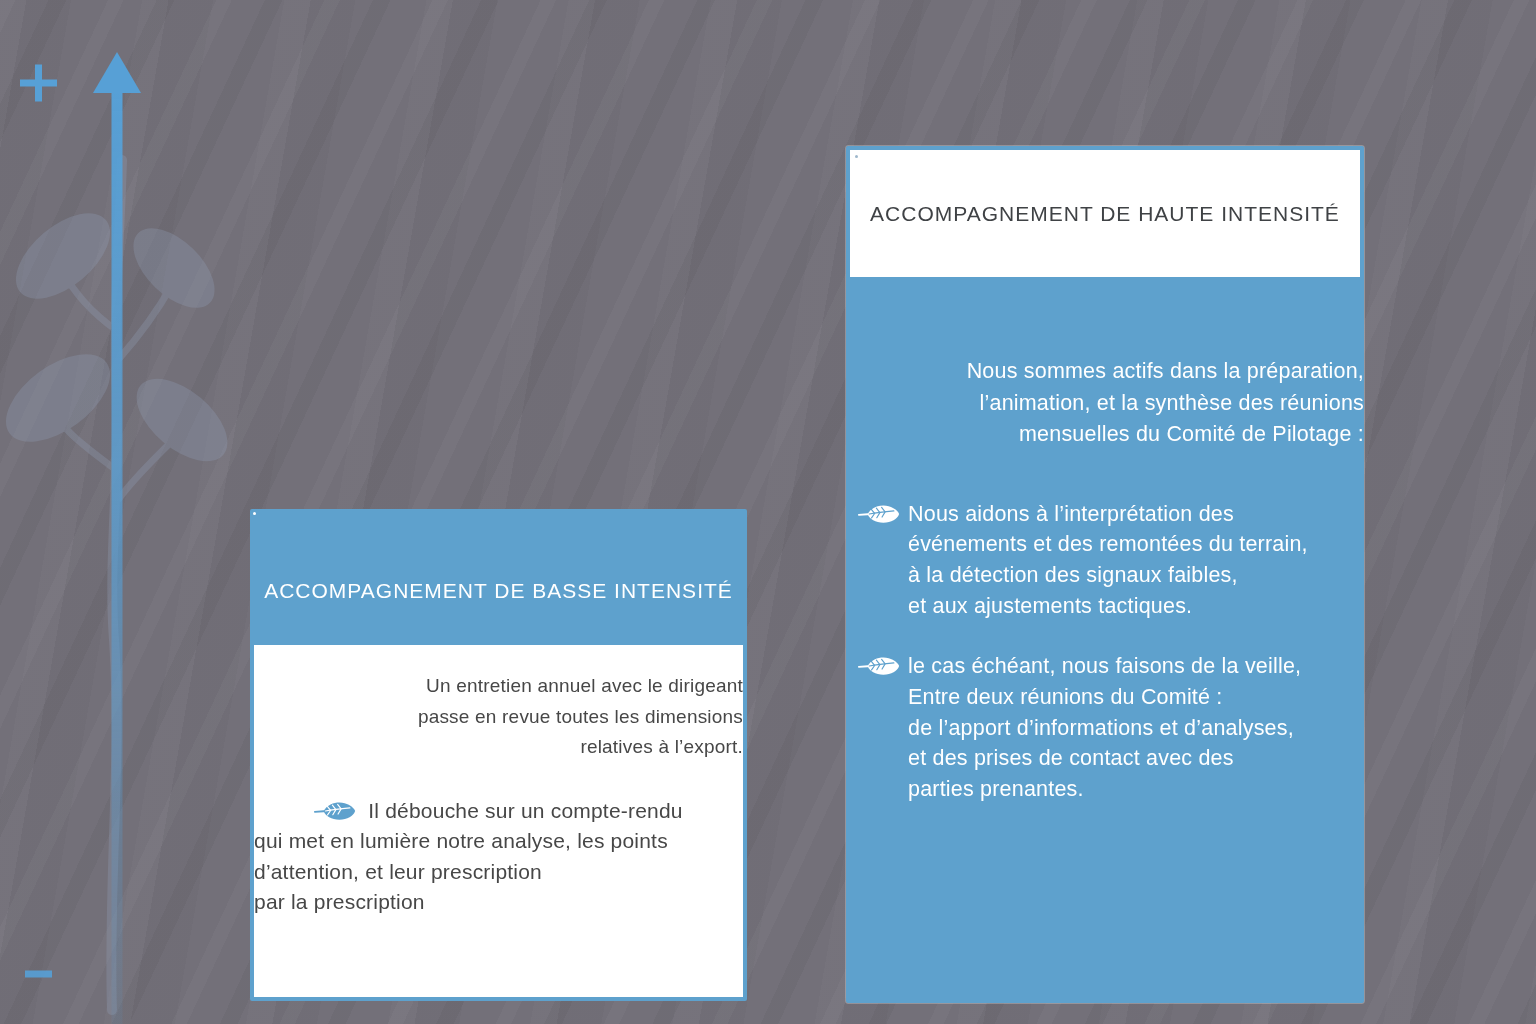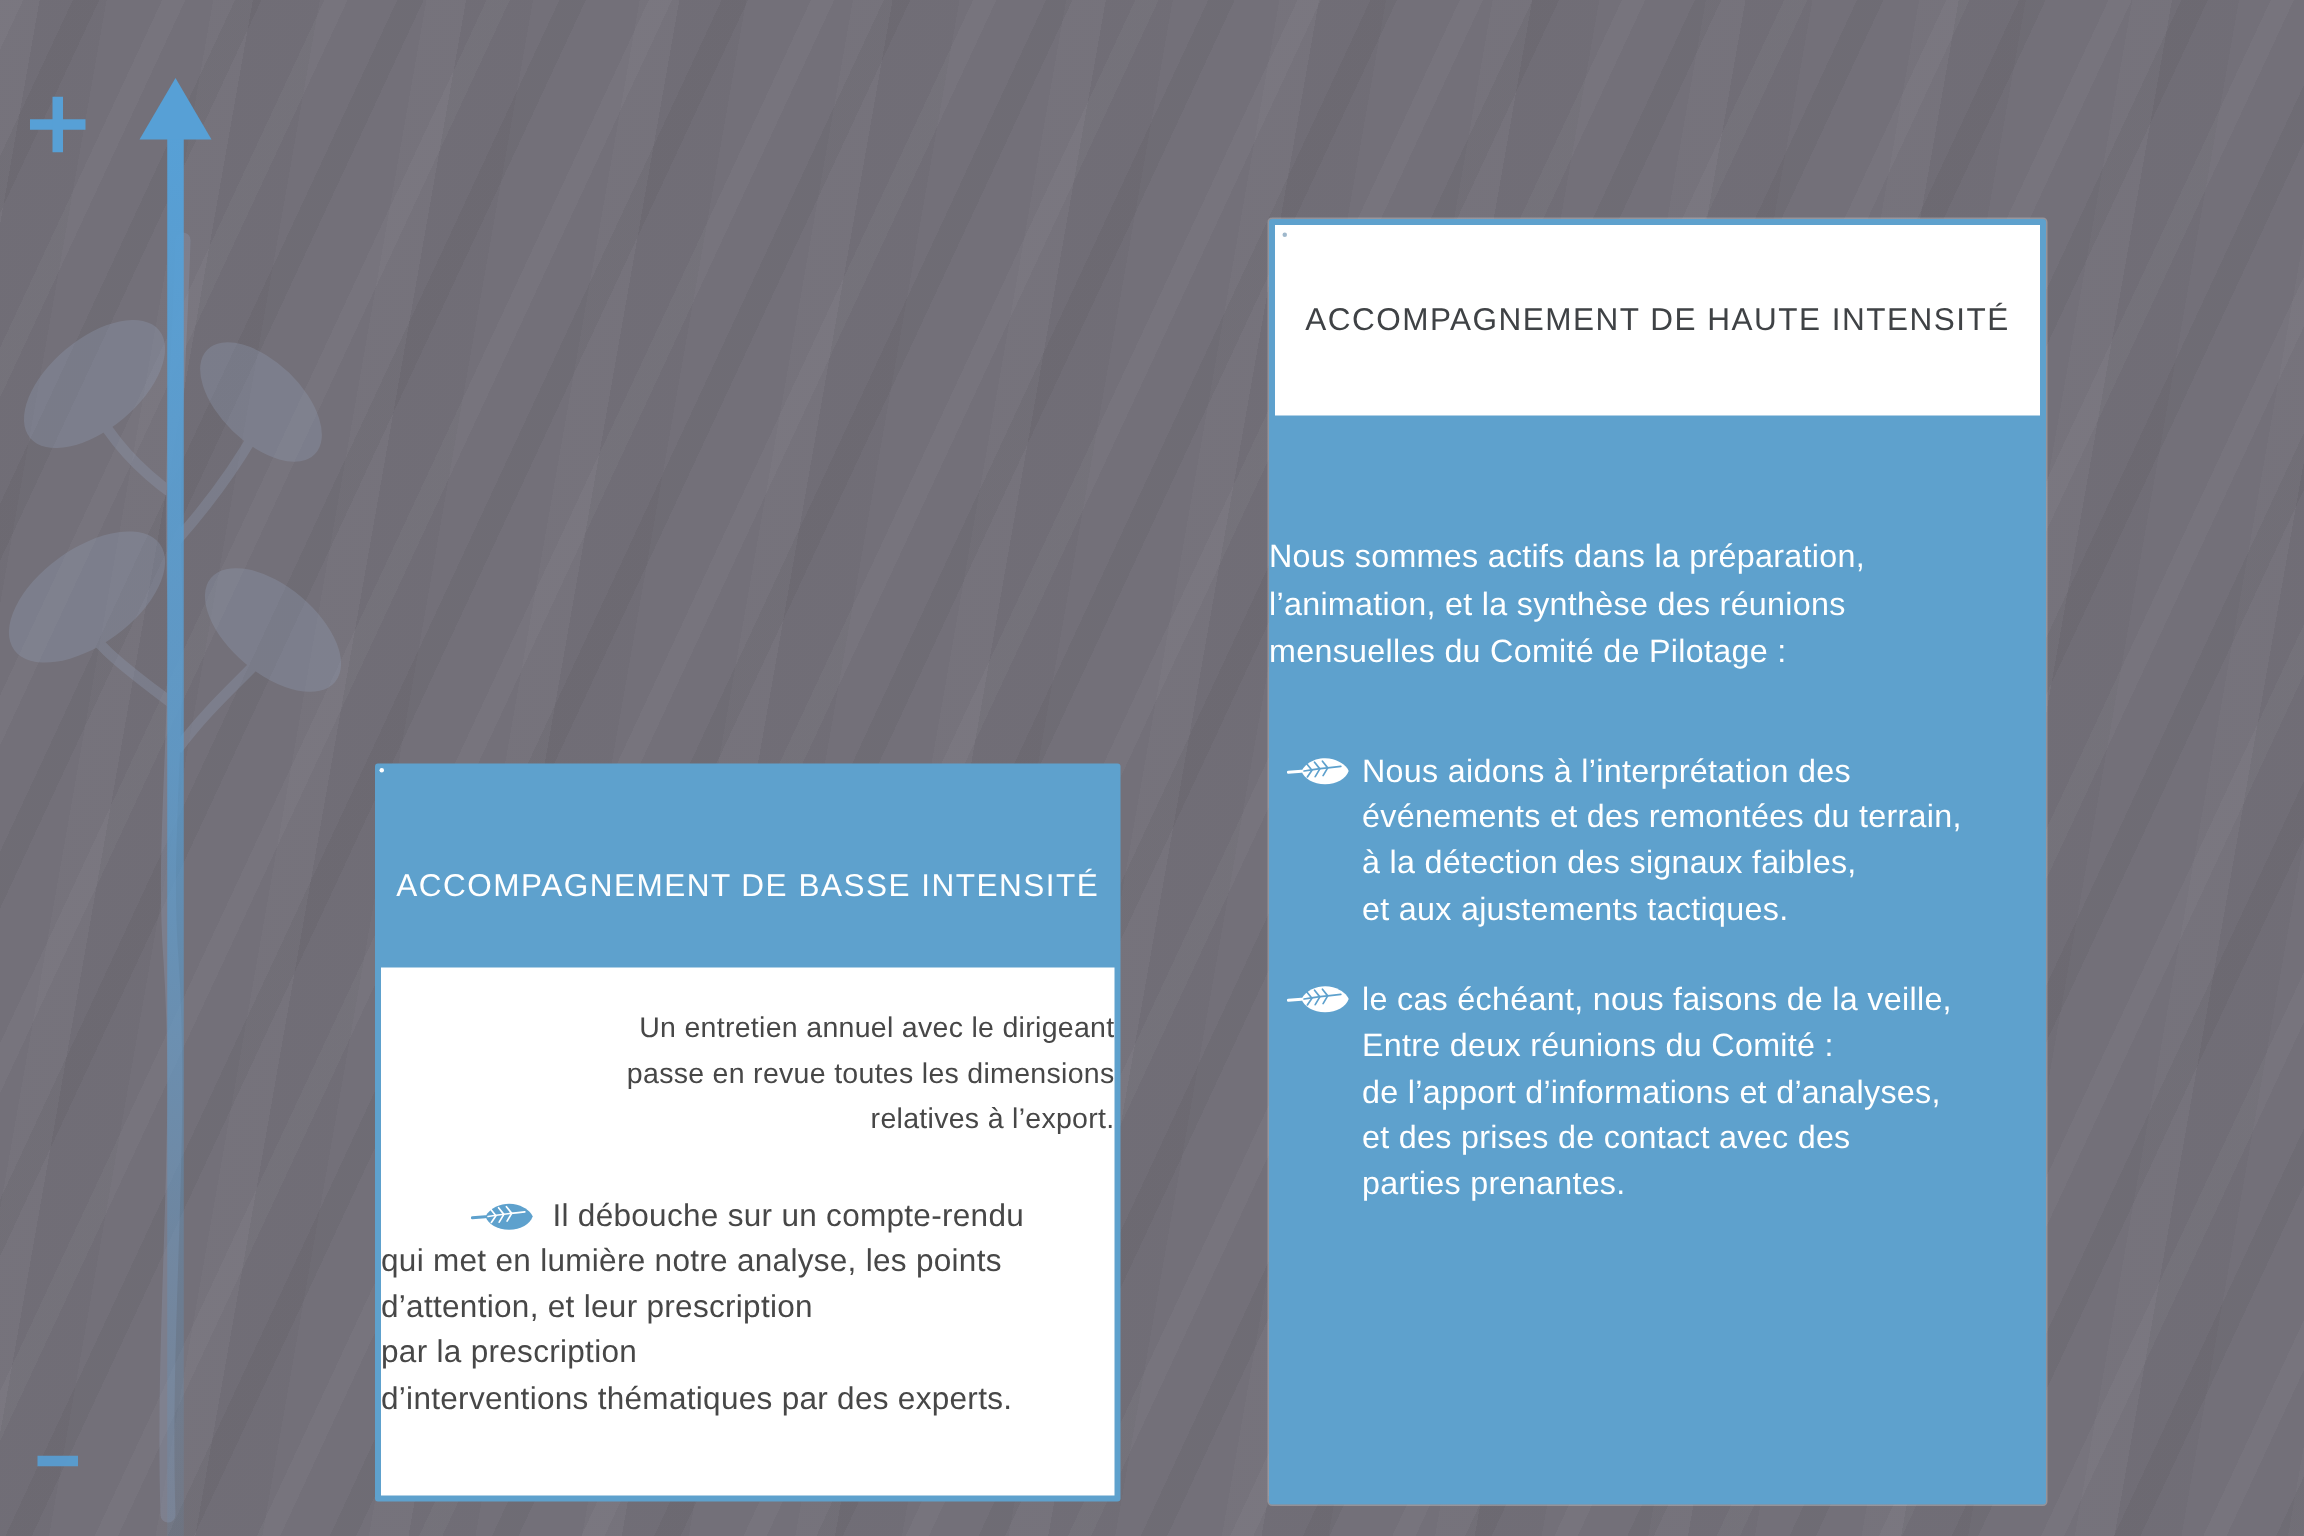--- a/index.html
+++ b/index.html
@@ -88,21 +88,21 @@
     display: flex; align-items: center; justify-content: center; gap: 12px;
   }
 
   
   .high-body {
     position: absolute; left: 0; right: 0; top: 131px; bottom: 0;
     color: #ffffff;
   }
   .high-intro {
     margin-top: 79px;
-    text-align: left;
+    text-align: right;
     font-size: 21.5px;
     line-height: 31.5px;
     letter-spacing: 0.2px;
   }
   .high-bullet {
     position: relative;
     margin: 48px 16px 0 62px;
     font-size: 21.5px;
     line-height: 30.7px;
     letter-spacing: 0.2px;
@@ -181,21 +181,20 @@
             <path d="M19,12.4 L15,7.5 M19,12.4 L15.5,17.5"></path>
             <path d="M25,11.4 L21,6.3 M25,11.4 L21.5,17.3"></path>
             <path d="M31,10.6 L27,5.5 M31,10.6 L27.5,16.5"></path>
           </g>
         </svg>
         <span>Il débouche sur un compte-rendu</span>
       </div>
       <div>qui met en lumière notre analyse, les points</div>
       <div>d’attention, et leur prescription</div>
       <div>par la prescription</div>
-      <div>d’interventions thématiques par des experts.</div>
     </div>
   </div>
 </div>
 
 <div class="card card-high">
 
   <div class="header">
     <span class="corner-dot"></span>
     <div class="card-title">ACCOMPAGNEMENT DE HAUTE INTENSITÉ</div>
   </div>

